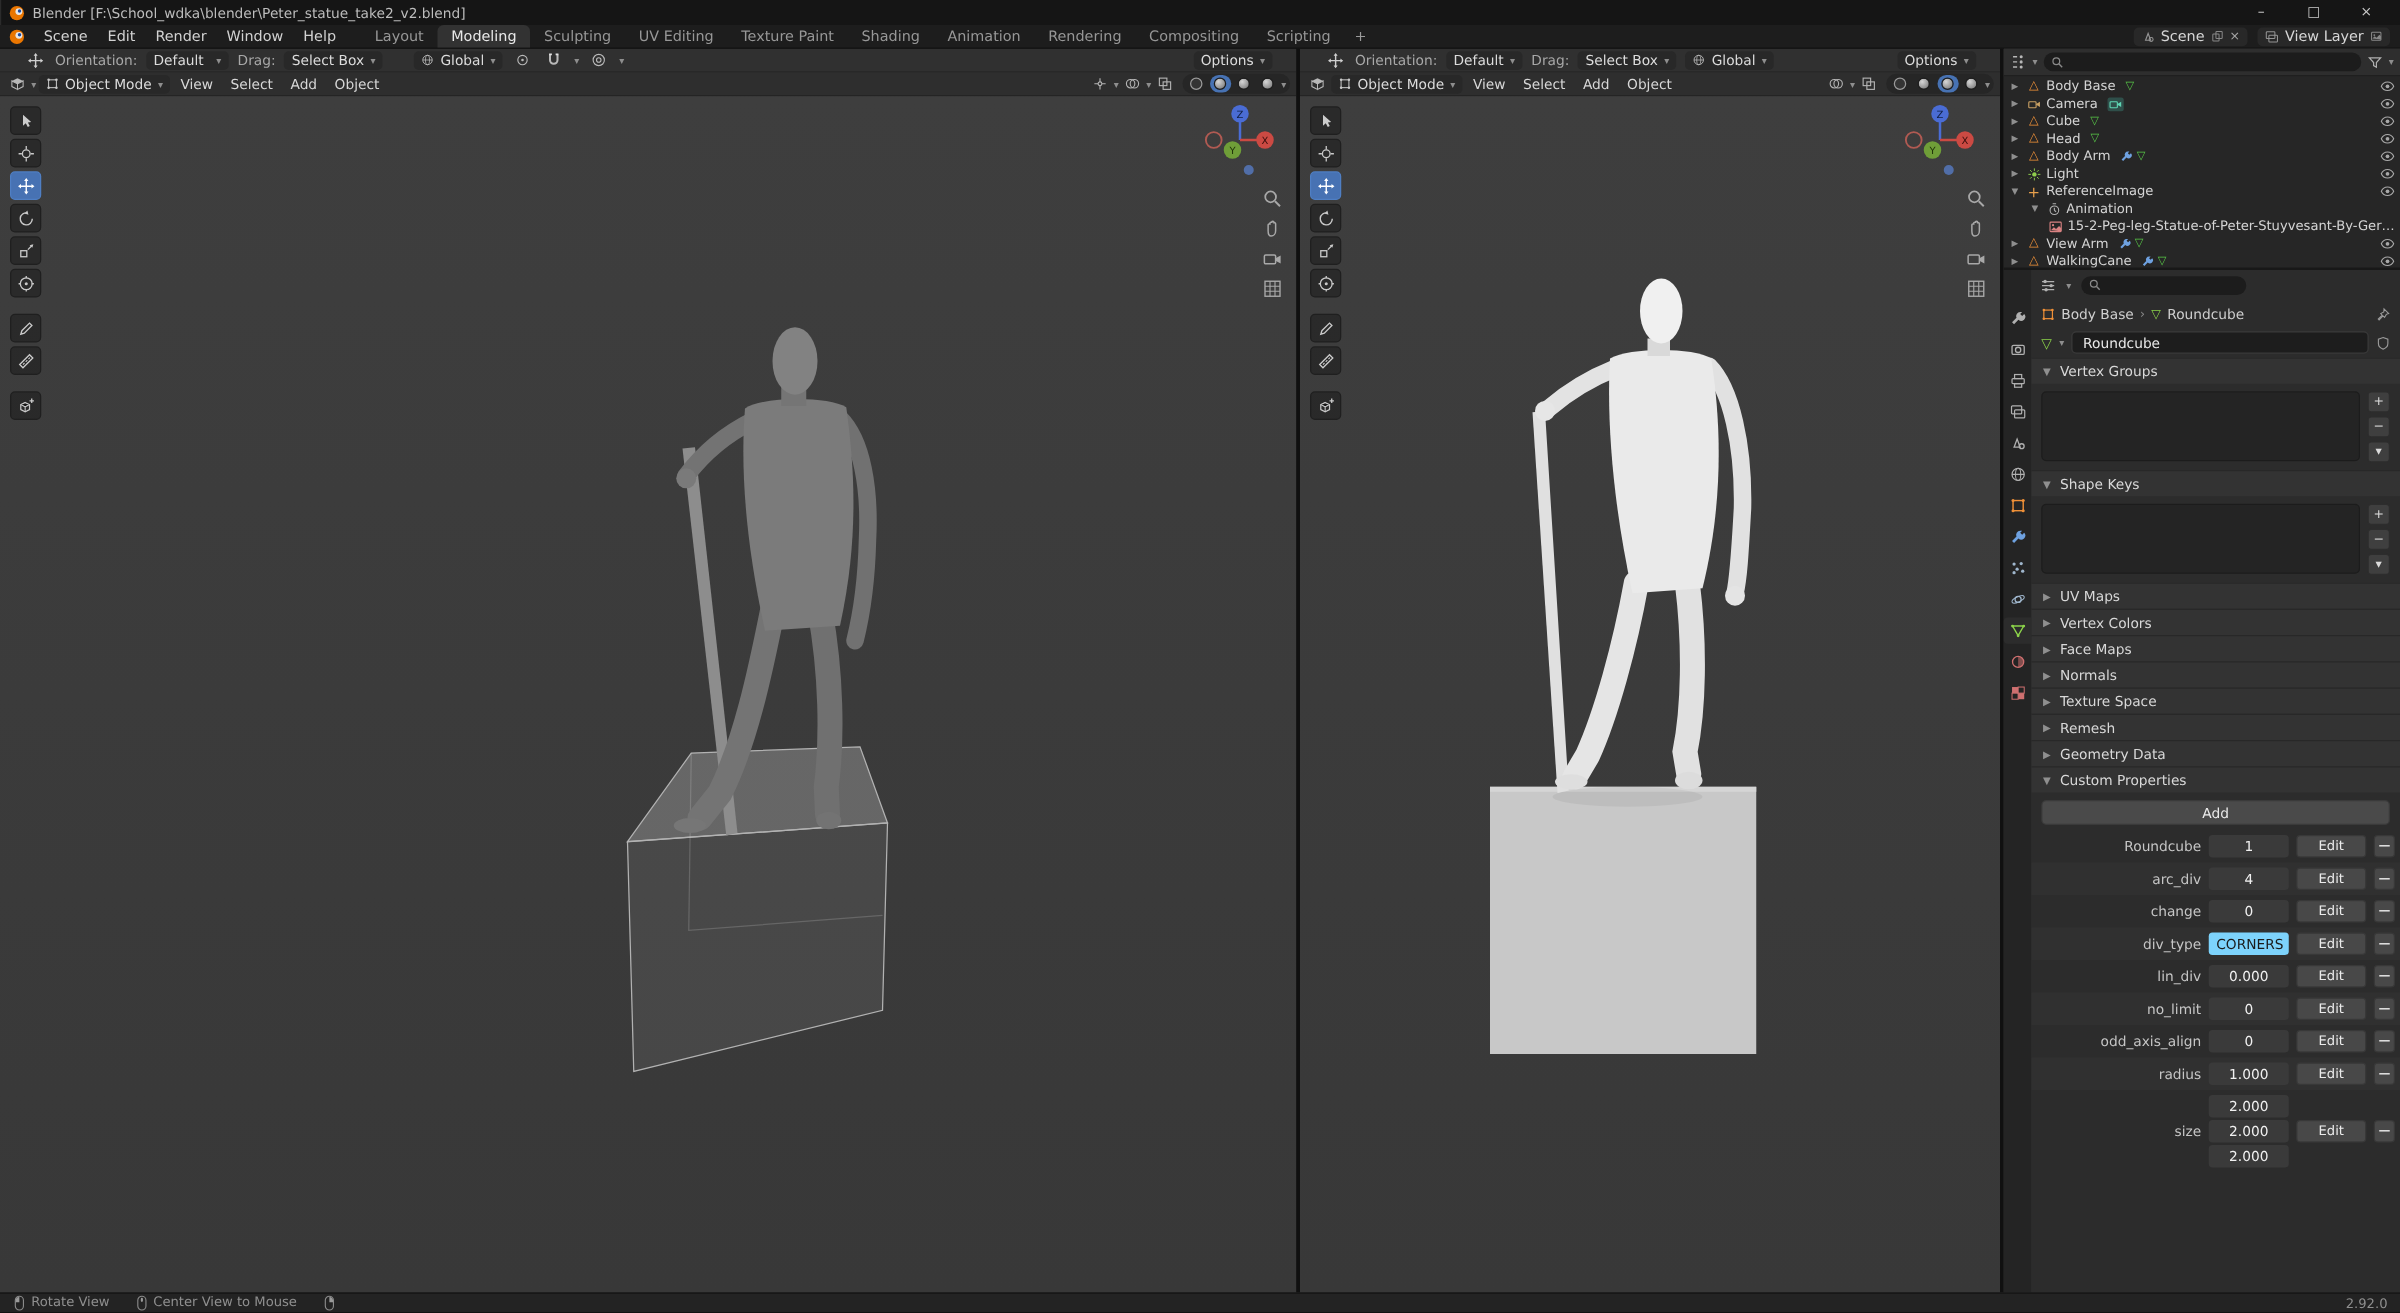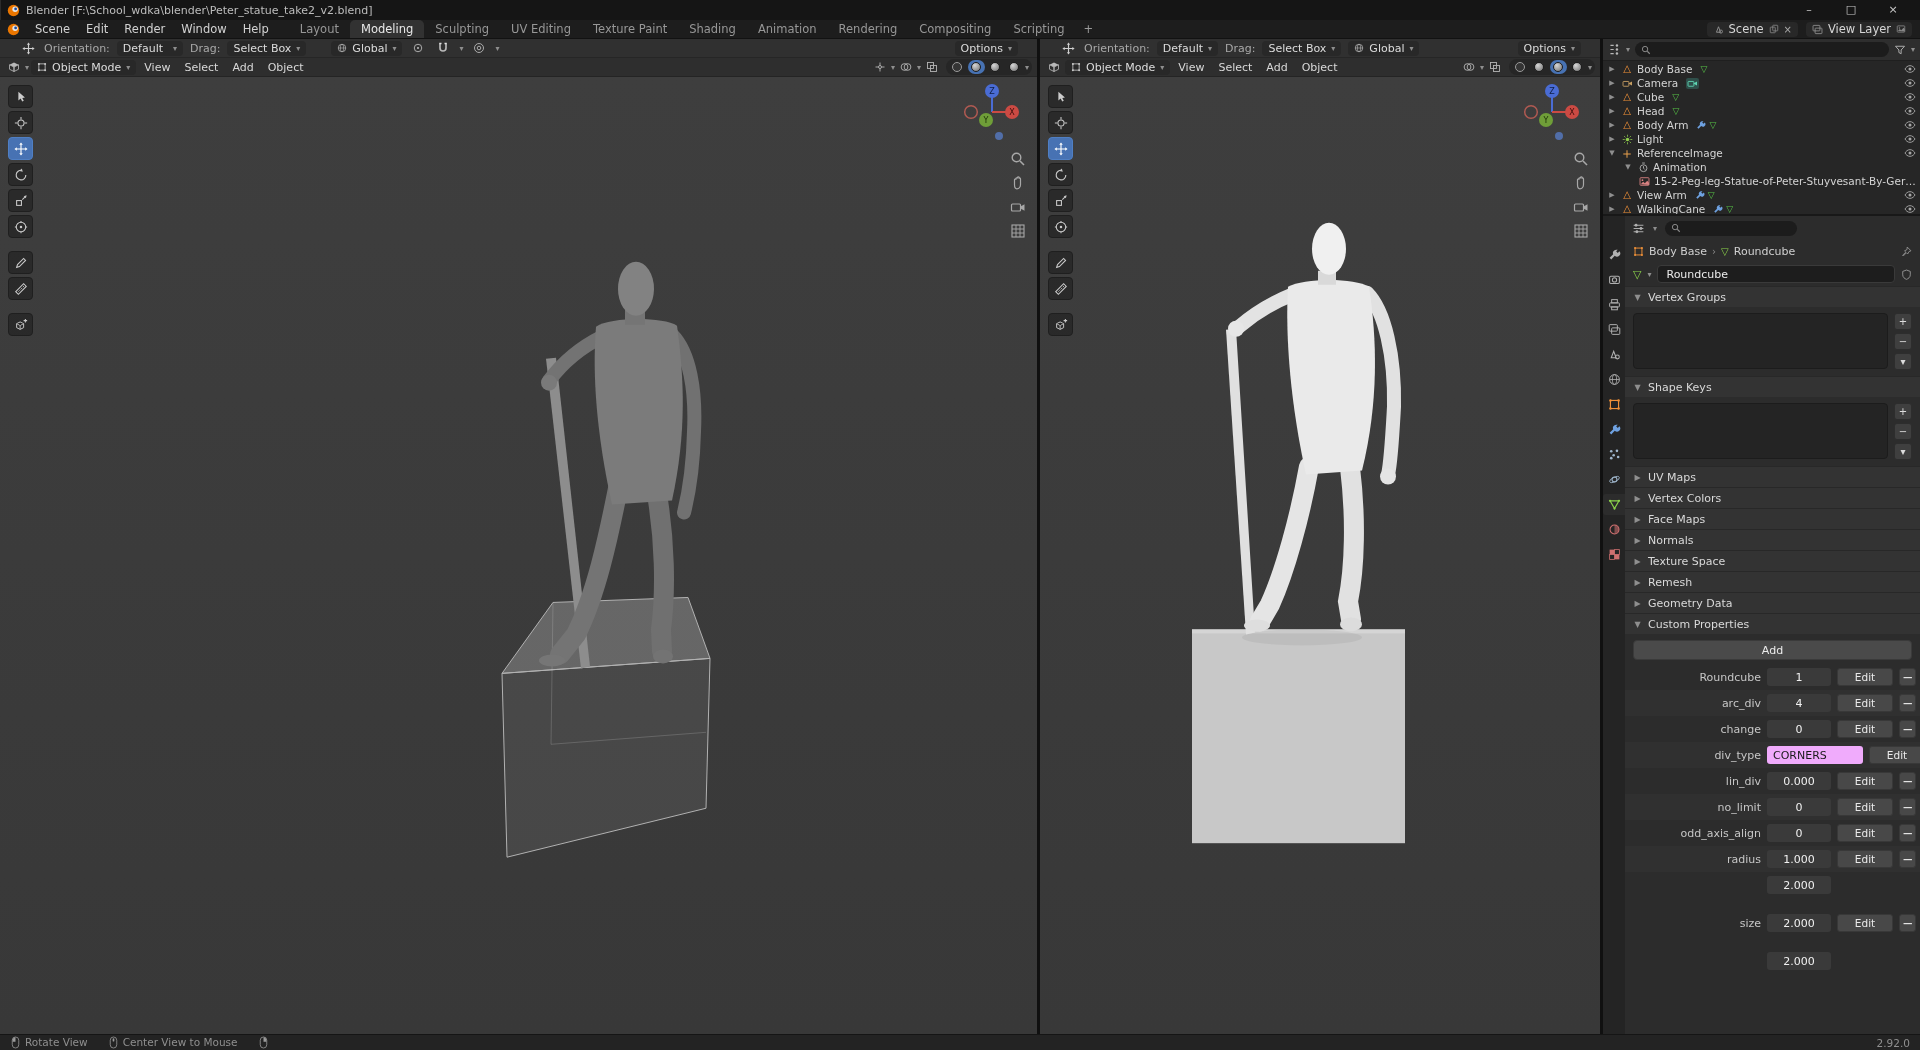--- a/index.html
+++ b/index.html
@@ -102,26 +102,26 @@
   .list-btns{display:flex;flex-direction:column;gap:3px}
   .sq-btn{width:18px;height:17px;background:#3f3f3f;border:1px solid #2d2d2d;border-radius:3px;
           color:#dcdcdc;display:flex;align-items:center;justify-content:center;font-size:10px}
   .add-btn{margin:6px 8px 4px;height:20px;background:#4a4a4a;border:1px solid #3a3a3a;border-radius:4px;
            color:#ececec;font-size:11px;flex:none;font-family:inherit}
   .cp-row{min-height:26px;display:flex;align-items:center;padding:1px 8px;gap:6px;flex:none}
   .cp-row.alt{background:rgba(58,58,58,.35)}
   .cp-label{width:128px;text-align:right;color:#c6c6c6;flex:none}
   .cp-value{width:64px;height:18px;background:#3a3a3a;border-radius:3px;display:flex;align-items:center;
             justify-content:center;color:#f0f0f0;flex:none}
-  .cp-value.light{background:#f0abfc;color:#1b1b1b;width:96px;justify-content:flex-start;padding:0 6px}
+  .cp-value.light{background:#7dd3fc;color:#1b1b1b;width:64px;justify-content:flex-start;padding:0 6px}
   .cp-edit{width:56px;height:18px;background:#484848;border:1px solid #383838;border-radius:3px;
            color:#eaeaea;font-size:10.5px;flex:none;font-family:inherit}
   .cp-del{width:17px;height:18px;background:#484848;border:1px solid #383838;border-radius:3px;
           color:#eaeaea;flex:none;font-family:inherit}
-  .size-col{display:flex;flex-direction:column;gap:20px}
+  .size-col{display:flex;flex-direction:column;gap:2px}
 
   
   .statusbar{position:absolute;left:0;right:0;bottom:0;height:16px;background:#232323;border-top:1px solid #151515;
              display:flex;align-items:center;gap:6px;padding:0 10px;font-size:10.5px;color:#8f8f8f}
   .sb-item{display:flex;gap:4px;margin-right:14px}
   .sb-version{margin-left:auto;color:#8f8f8f}
 </style>
 </head>
 <body>
 

